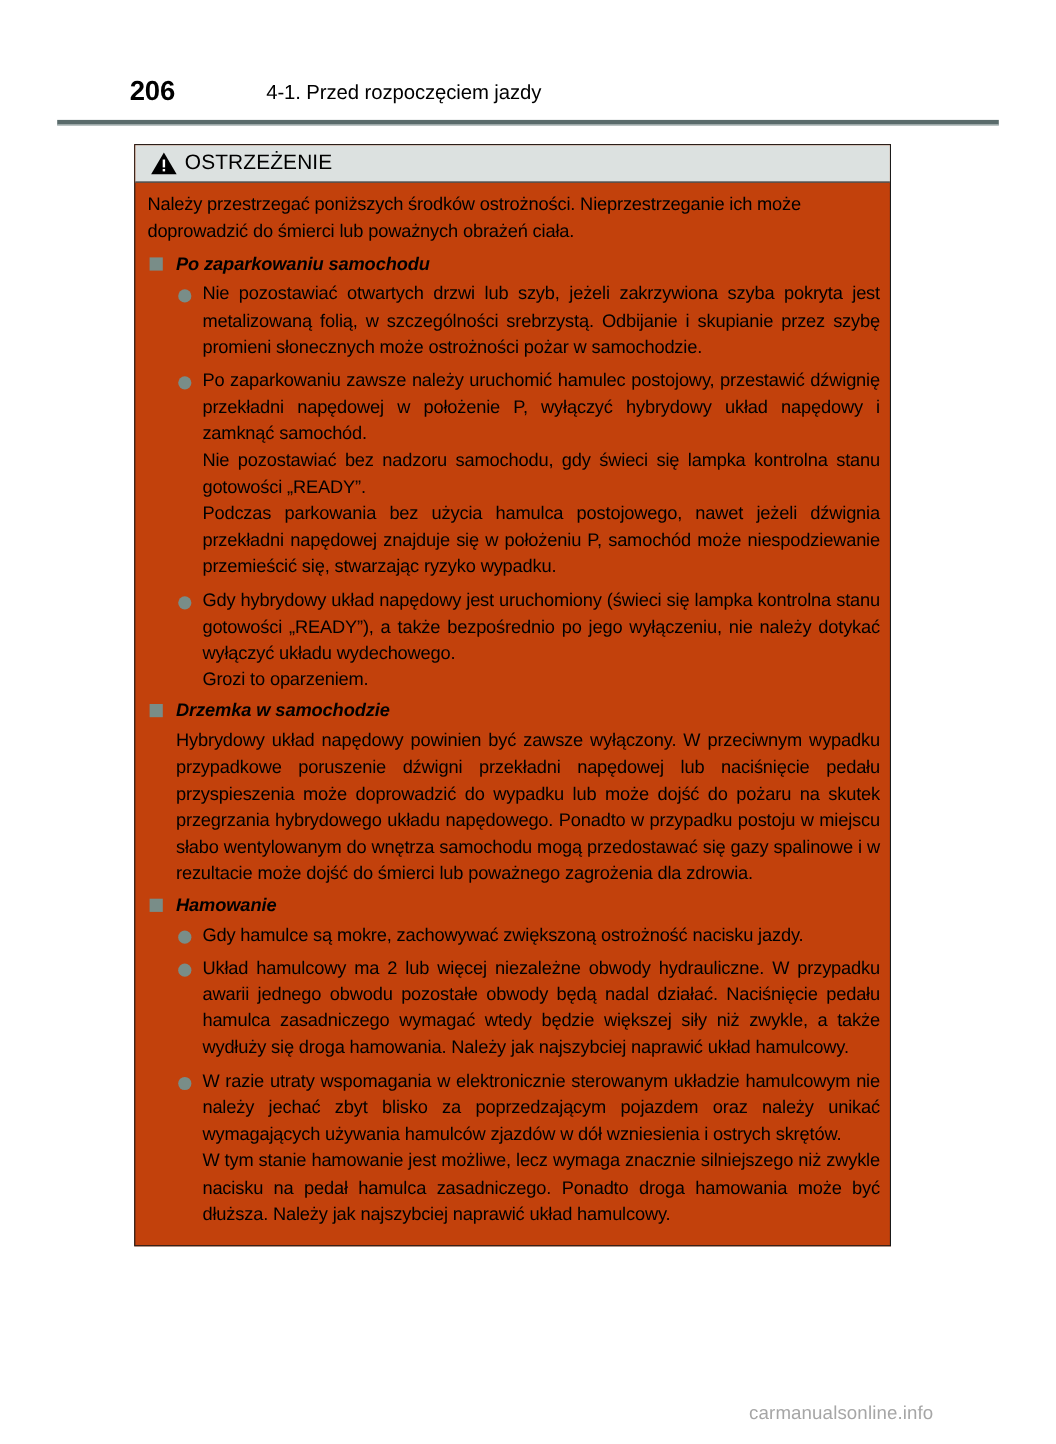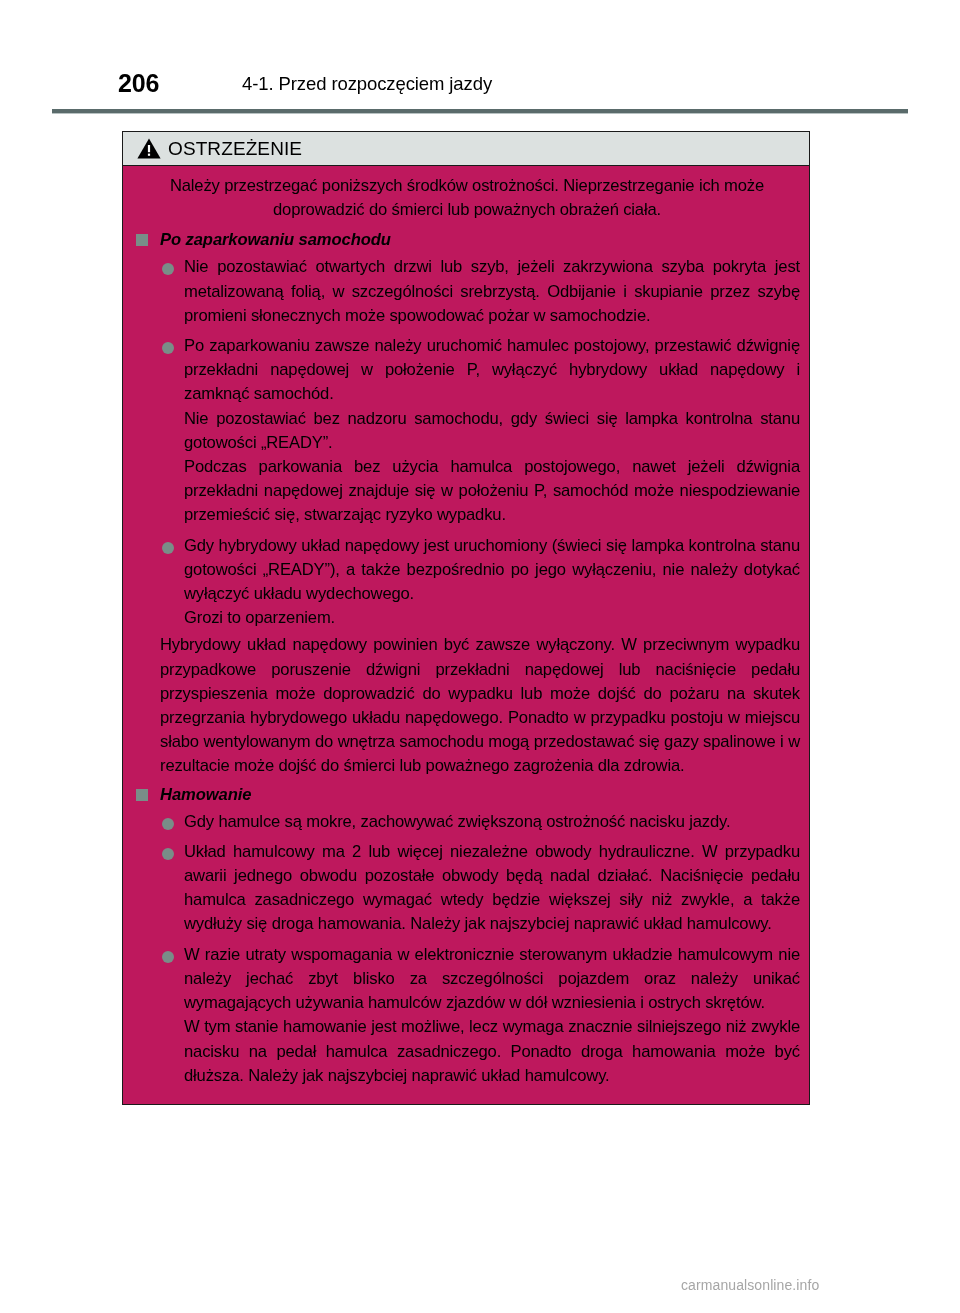--- a/index.html
+++ b/index.html
@@ -53,21 +53,21 @@
   }
 
   
   .warning-box {
     position: absolute;
     left: 122px;
     top: 131px;
     width: 688px;
     box-sizing: border-box;
     border: 1.5px solid #1a1a1a;
-    background: #be185d;
+    background: #c2410c;
   }
   .warning-head {
     height: 33px;
     background: #dce1e0;
     border-bottom: 1.5px solid #1a1a1a;
     display: flex;
     align-items: center;
     padding-left: 14px;
   }
   .warn-triangle {
@@ -84,21 +84,21 @@
   }
 
   .warning-body {
     padding: 8px 9px 14px 9px;
   }
 
   
   .intro {
     font-size: 16.6px;
     line-height: 24.2px;
-    text-align: center;
+    text-align: left;
     margin: 0 0 6px 0;
     padding-left: 2px;
     letter-spacing: -0.15px;
   }
 
   .sq-heading {
     position: relative;
     font-size: 16.6px;
     font-weight: bold;
     line-height: 24px;
@@ -151,21 +151,21 @@
     padding-left: 28px;
     margin: 3px 0 4px 0;
   }
   .gap-small { margin-top: 6px; }
 
   
   .watermark {
     position: absolute;
     left: 681px;
     top: 1275px;
-    font-size: 14px;
+    font-size: 17px;
     color: #a6a6a6;
     letter-spacing: 0.1px;
     line-height: 20px;
   }
 </style>
 </head>
 <body>
 
 <div class="page-header">
   <div class="page-number">206</div>
@@ -184,47 +184,48 @@
     <span class="warning-head-label">OSTRZEŻENIE</span>
   </div>
 
   <div class="warning-body">
     <div class="intro">Należy przestrzegać poniższych środków ostrożności.
 Nieprzestrzeganie ich może doprowadzić do śmierci lub poważnych obrażeń ciała.</div>
     <div id="sections-root">
         <div class="sq-heading"><span class="sq-marker"></span><span>Po zaparkowaniu samochodu</span></div>
         <div class="bullet-item">
           <span class="dot-marker"></span>
-          <p class="para">Nie pozostawiać otwartych drzwi lub szyb, jeżeli zakrzywiona szyba pokryta jest metalizowaną folią, w szczególności srebrzystą. Odbijanie i skupianie przez szybę promieni słonecznych może spowodować pożar w samochodzie.</p>
+          <p class="para">Nie pozostawiać otwartych drzwi lub szyb, jeżeli zakrzywiona szyba pokryta jest metalizowaną folią, w szczególności srebrzystą. Odbijanie i skupianie przez szybę promieni słonecznych może ostrożności pożar w samochodzie.</p>
         </div>
         <div class="bullet-item gap-small">
           <span class="dot-marker"></span>
           <p class="para">Po zaparkowaniu zawsze należy uruchomić hamulec postojowy, przestawić dźwignię przekładni napędowej w położenie P, wyłączyć hybrydowy układ napędowy i zamknąć samochód.</p>
           <p class="para">Nie pozostawiać bez nadzoru samochodu, gdy świeci się lampka kontrolna stanu gotowości „READY”.</p>
           <p class="para">Podczas parkowania bez użycia hamulca postojowego, nawet jeżeli dźwignia przekładni napędowej znajduje się w położeniu P, samochód może niespodziewanie przemieścić się, stwarzając ryzyko wypadku.</p>
         </div>
         <div class="bullet-item gap-small">
           <span class="dot-marker"></span>
           <p class="para">Gdy hybrydowy układ napędowy jest uruchomiony (świeci się lampka kontrolna stanu gotowości „READY”), a także bezpośrednio po jego wyłączeniu, nie należy dotykać wyłączyć układu wydechowego.</p>
           <p class="para">Grozi to oparzeniem.</p>
         </div>
+        <div class="sq-heading"><span class="sq-marker"></span><span>Drzemka w samochodzie</span></div>
         <div class="plain-para">
           <p class="para">Hybrydowy układ napędowy powinien być zawsze wyłączony. W przeciwnym wypadku przypadkowe poruszenie dźwigni przekładni napędowej lub naciśnięcie pedału przyspieszenia może doprowadzić do wypadku lub może dojść do pożaru na skutek przegrzania hybrydowego układu napędowego. Ponadto w przypadku postoju w miejscu słabo wentylowanym do wnętrza samochodu mogą przedostawać się gazy spalinowe i w rezultacie może dojść do śmierci lub poważnego zagrożenia dla zdrowia.</p>
         </div>
         <div class="sq-heading"><span class="sq-marker"></span><span>Hamowanie</span></div>
         <div class="bullet-item">
           <span class="dot-marker"></span>
           <p class="para">Gdy hamulce są mokre, zachowywać zwiększoną ostrożność nacisku jazdy.</p>
         </div>
         <div class="bullet-item gap-small">
           <span class="dot-marker"></span>
           <p class="para">Układ hamulcowy ma 2 lub więcej niezależne obwody hydrauliczne. W przypadku awarii jednego obwodu pozostałe obwody będą nadal działać. Naciśnięcie pedału hamulca zasadniczego wymagać wtedy będzie większej siły niż zwykle, a także wydłuży się droga hamowania. Należy jak najszybciej naprawić układ hamulcowy.</p>
         </div>
         <div class="bullet-item gap-small">
           <span class="dot-marker"></span>
-          <p class="para">W razie utraty wspomagania w elektronicznie sterowanym układzie hamulcowym nie należy jechać zbyt blisko za szczególności pojazdem oraz należy unikać wymagających używania hamulców zjazdów w dół wzniesienia i ostrych skrętów.</p>
+          <p class="para">W razie utraty wspomagania w elektronicznie sterowanym układzie hamulcowym nie należy jechać zbyt blisko za poprzedzającym pojazdem oraz należy unikać wymagających używania hamulców zjazdów w dół wzniesienia i ostrych skrętów.</p>
           <p class="para">W tym stanie hamowanie jest możliwe, lecz wymaga znacznie silniejszego niż zwykle nacisku na pedał hamulca zasadniczego. Ponadto droga hamowania może być dłuższa. Należy jak najszybciej naprawić układ hamulcowy.</p>
         </div>
       </div>
   </div>
 </div>
 
 <div class="watermark">carmanualsonline.info</div>
 
 </body></html>

